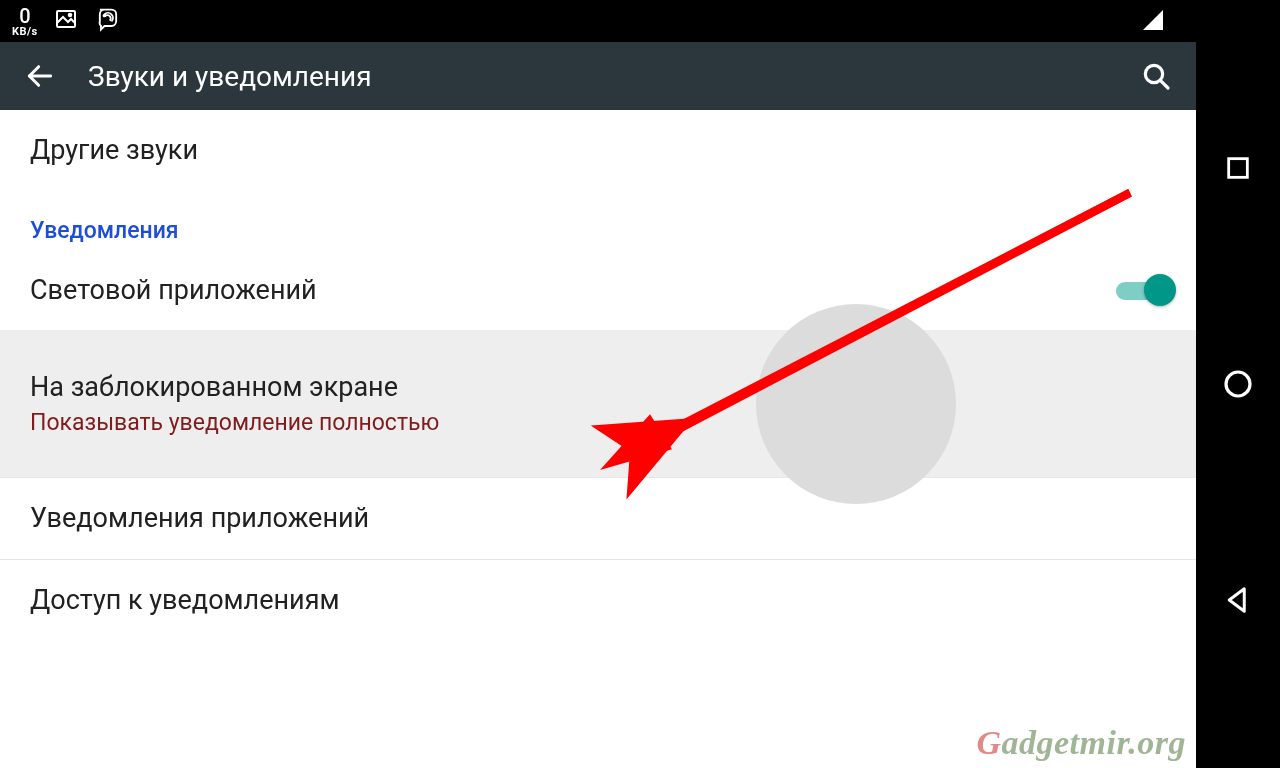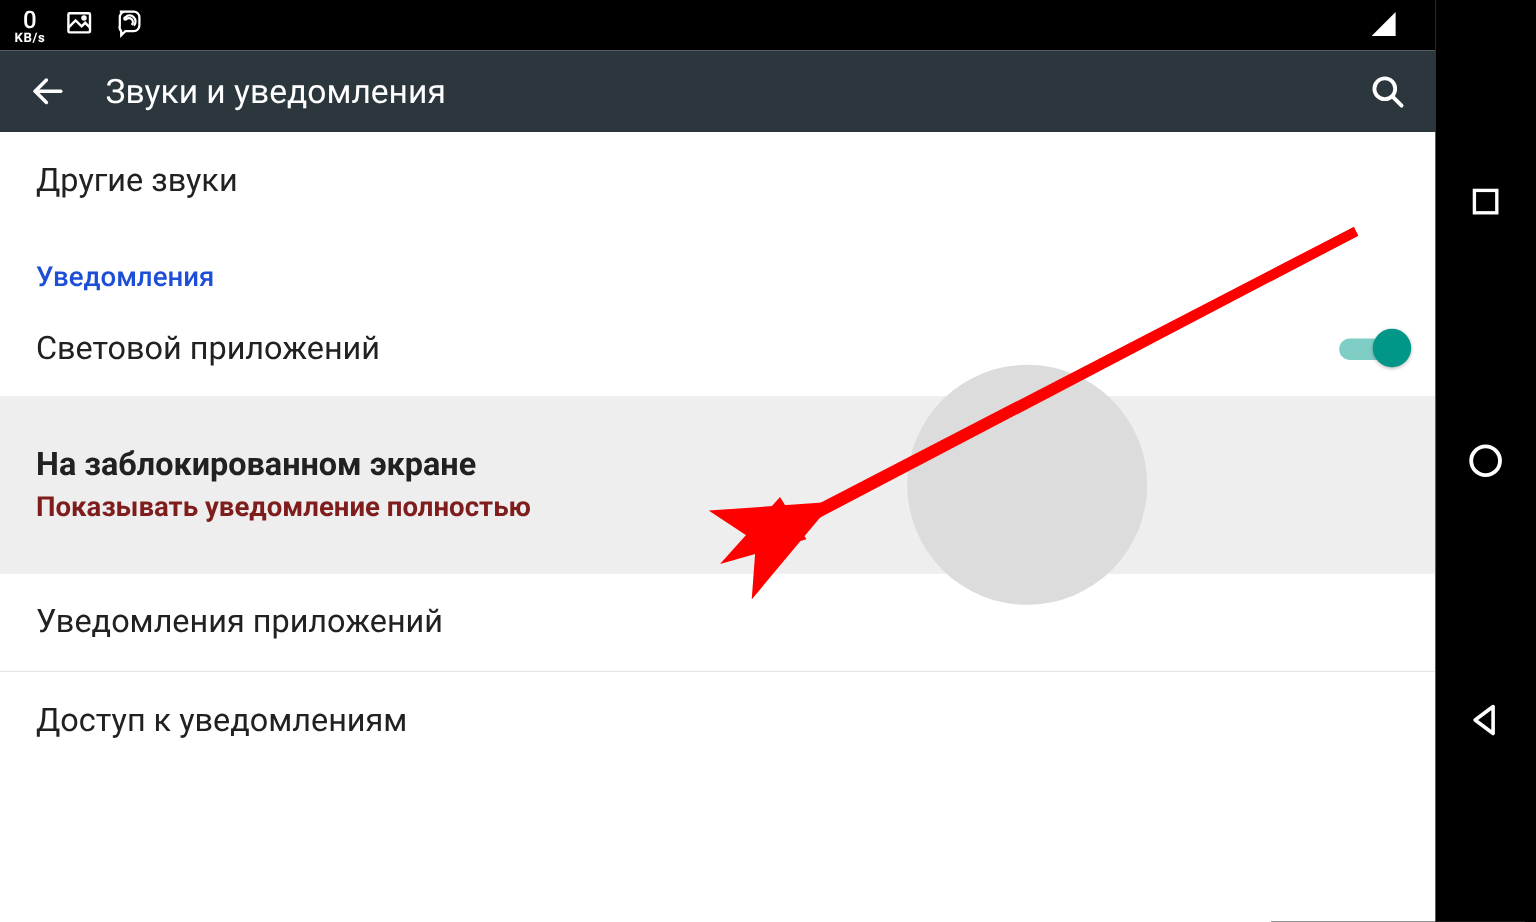--- a/index.html
+++ b/index.html
@@ -133,21 +133,21 @@
       <div class="section-header">Уведомления</div>
 
       <div class="row with-switch" style="border-bottom:1px solid #eee;">
         <span>Световой приложений</span>
         <div class="switch">
           <div class="switch-track"></div>
           <div class="switch-thumb"></div>
         </div>
       </div>
 
-      <div class="row highlight" style="padding-top:40px;padding-bottom:40px;font-weight:bold;">
+      <div class="row highlight" style="padding-top:40px;padding-bottom:40px;">
         <div class="ripple"></div>
         <div style="position:relative;">
           <div>На заблокированном экране</div>
           <div class="row-sub">Показывать уведомление полностью</div>
         </div>
       </div>
       <div class="divider"></div>
 
       <div class="row">
         <span>Уведомления приложений</span>
@@ -163,20 +163,23 @@
           <marker id="ahead" markerWidth="14" markerHeight="14" refX="3" refY="5" orient="auto">
             <path d="M0 0 L12 5 L0 10 L3 5 Z" fill="#ff0000"></path>
           </marker>
         </defs>
         <line x1="1130" y1="80" x2="630" y2="330" stroke="#ff0000" stroke-width="8" marker-start="url(#ahead)" transform="rotate(180 880 205)"></line>
 
         <line x1="1130" y1="80" x2="640" y2="328" stroke="#ff0000" stroke-width="8"></line>
         <polygon points="600,348 672,328 650,294" fill="#ff0000"></polygon>
       </svg>
 
+      <div class="watermark">
+        <span class="g">G</span><span>adgetmir.org</span>
+      </div>
     </div>
 
   </div>
 
   <div class="navbar">
     <div class="nav-btn">
       <svg width="28" height="28" viewBox="0 0 24 24" fill="none" stroke="#fff" stroke-width="2.4">
           <rect x="4" y="4" width="16" height="16"></rect>
         </svg>
     </div>

